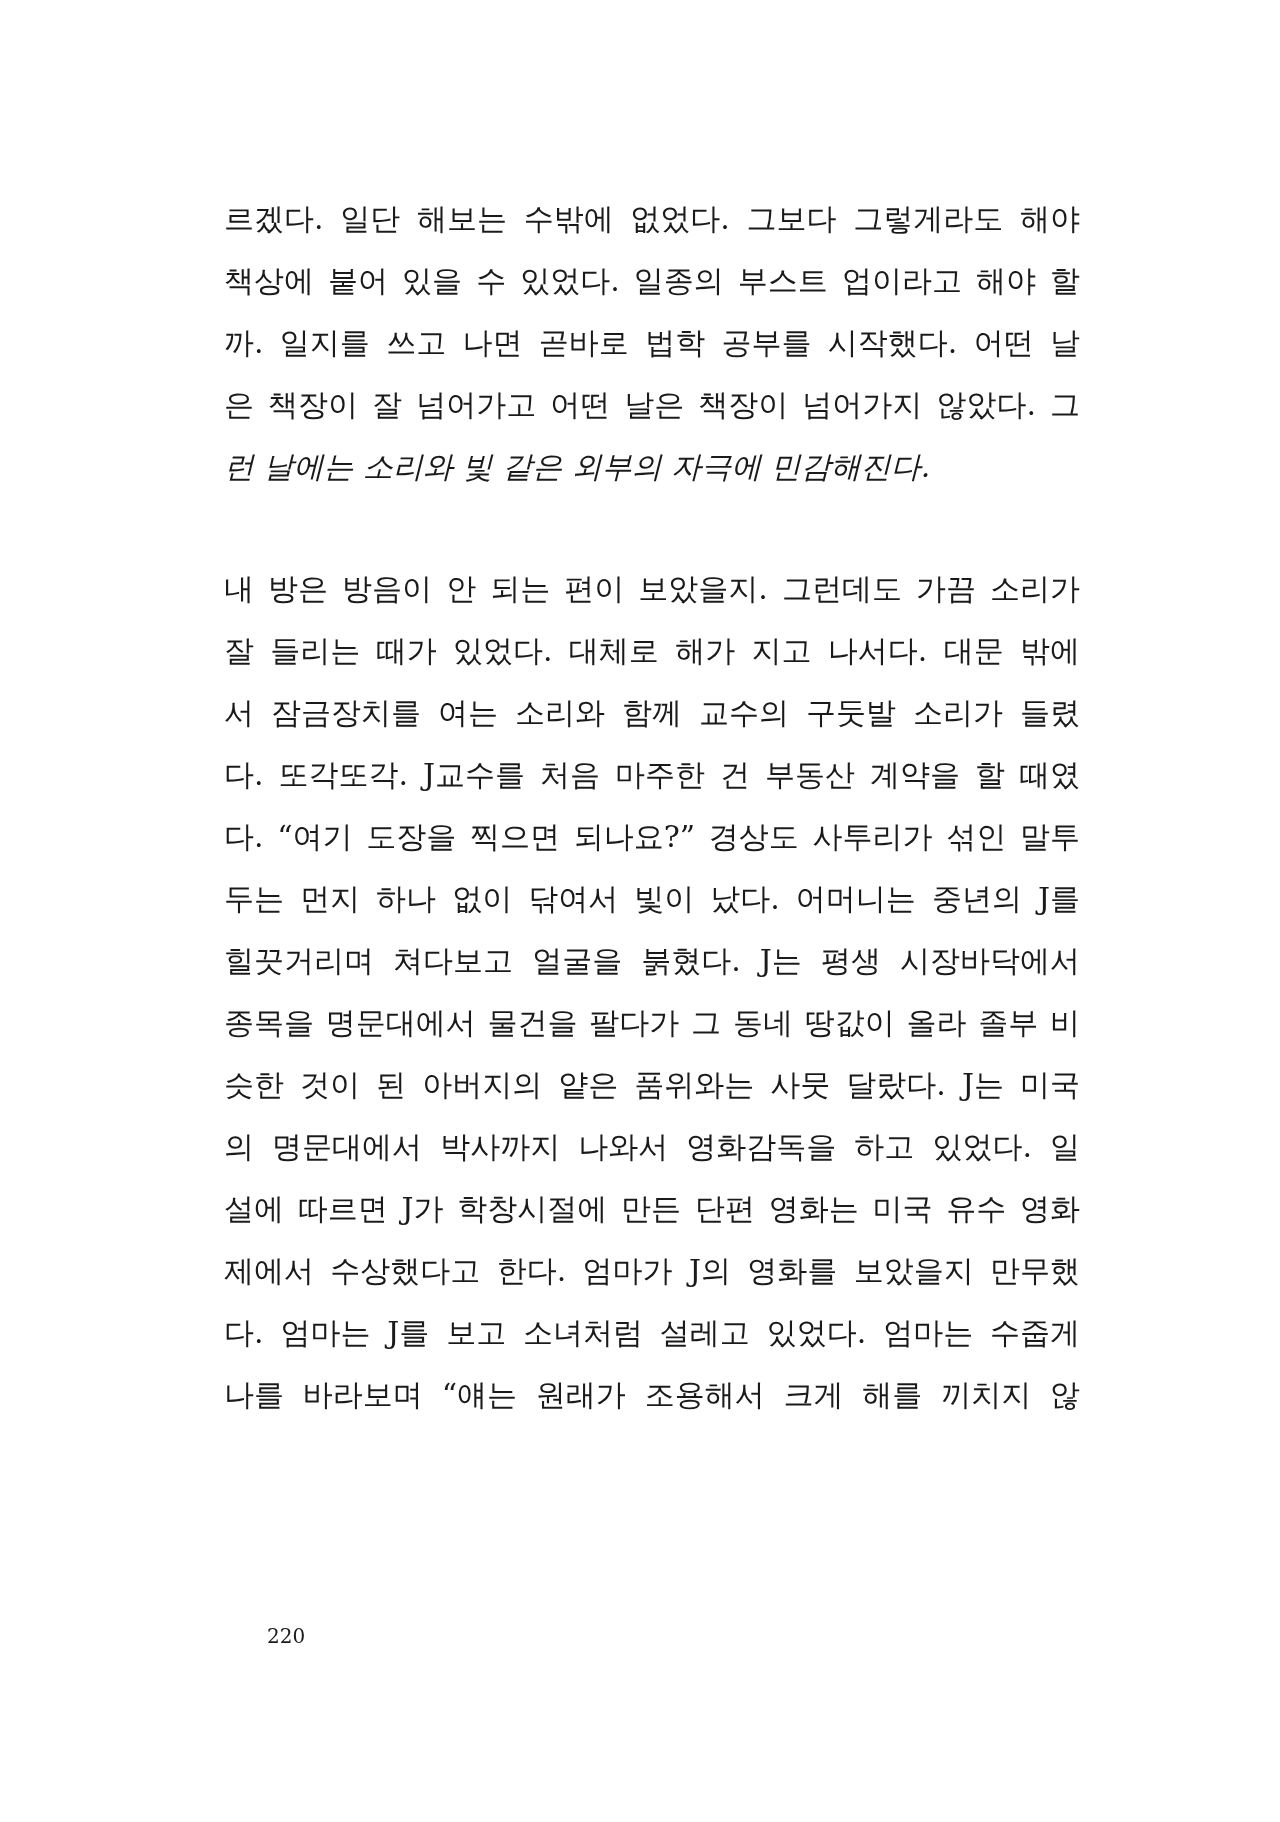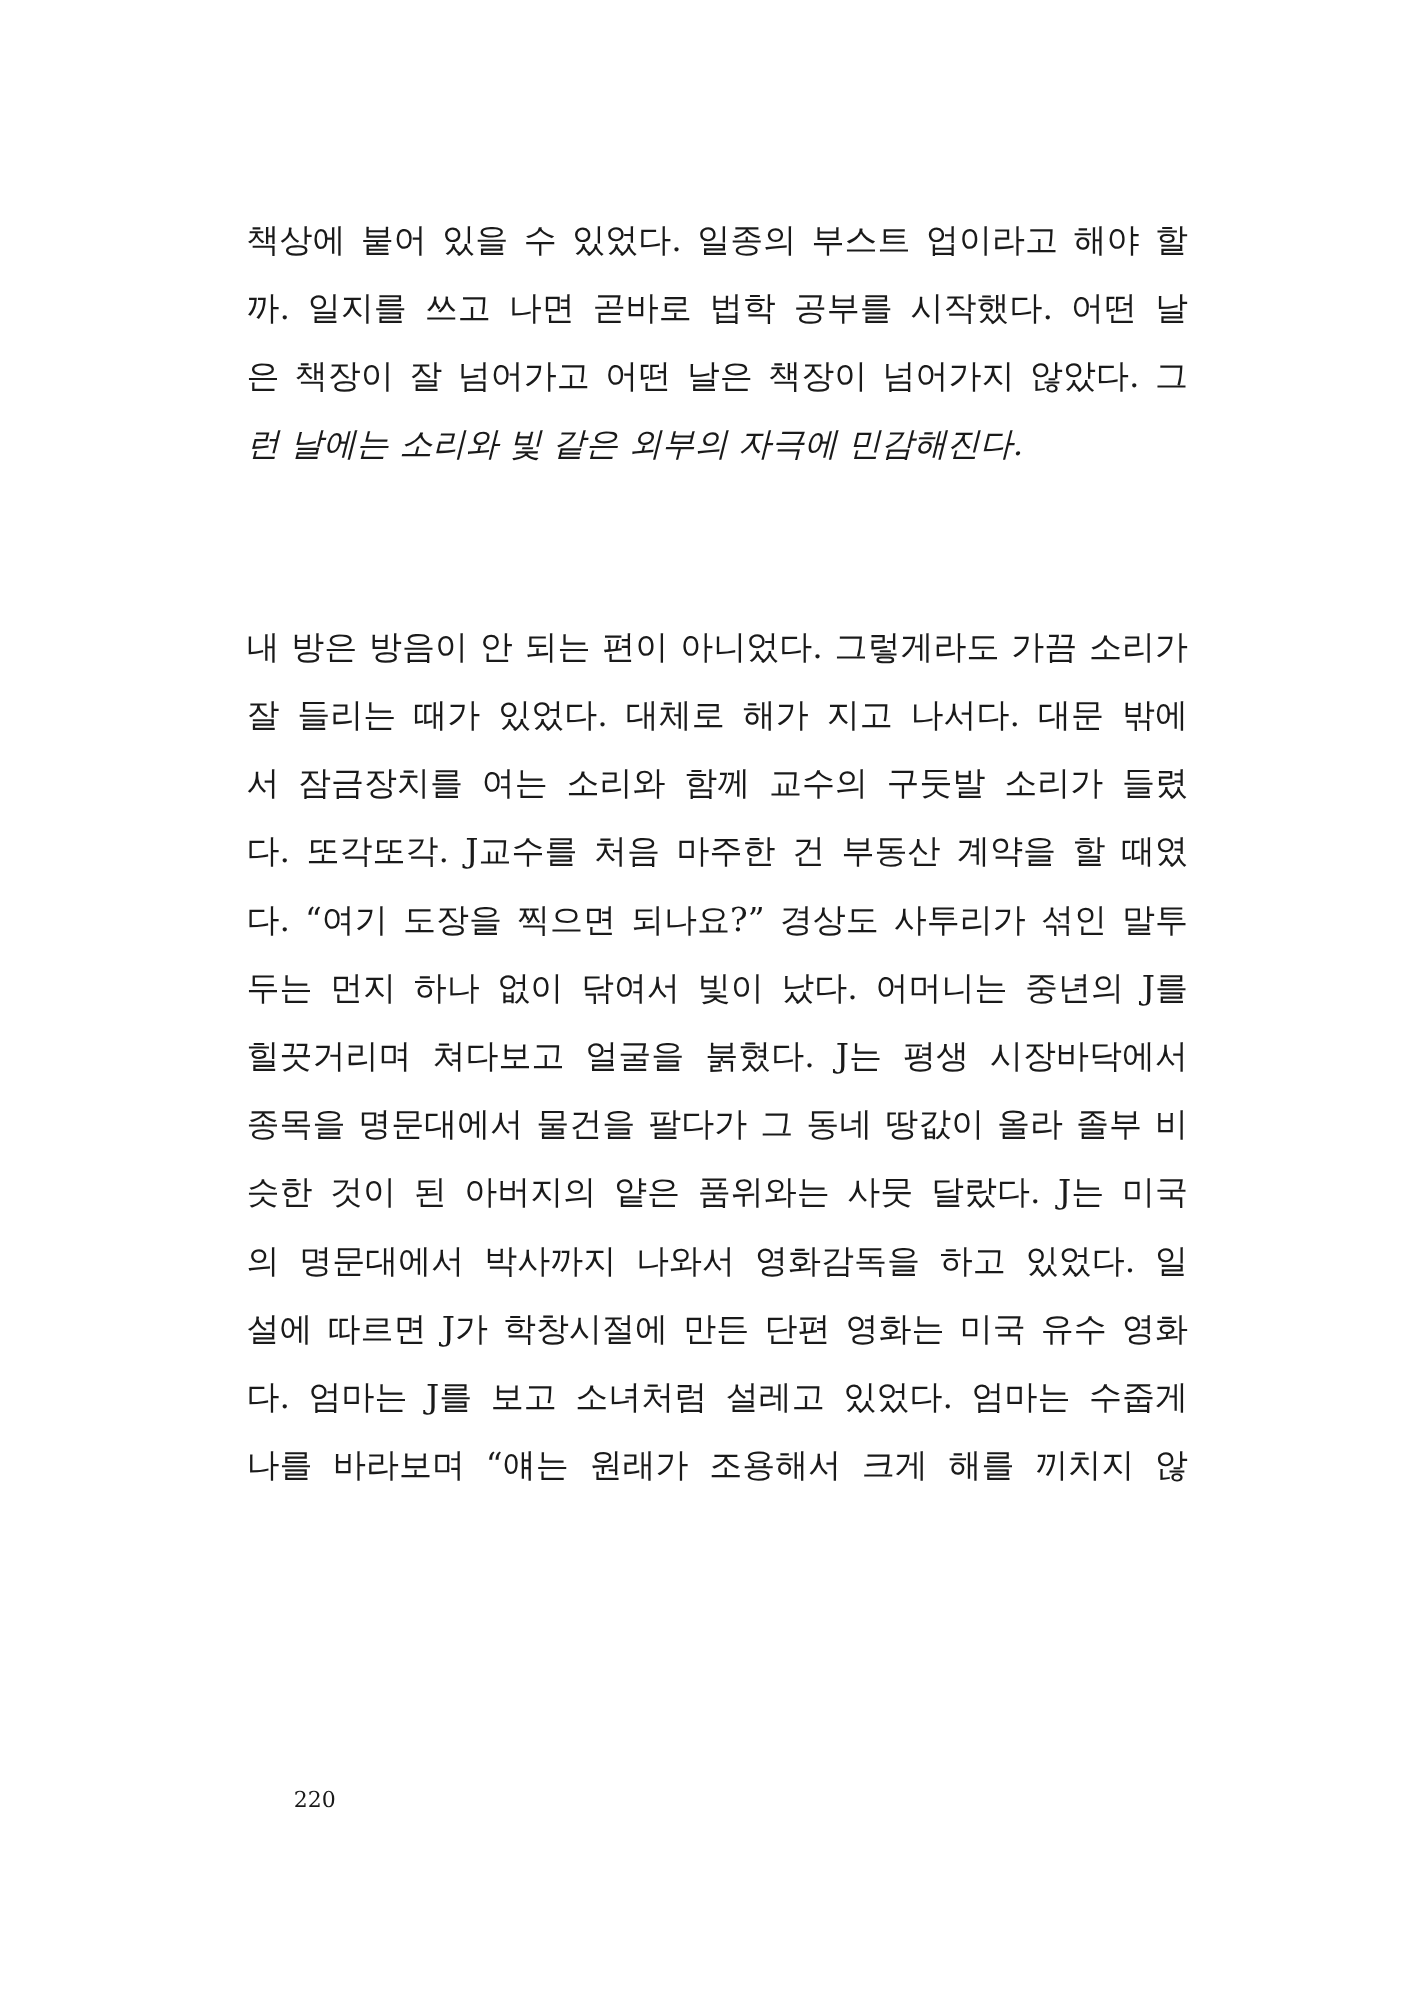--- a/index.html
+++ b/index.html
@@ -50,37 +50,39 @@
       font-family: "DejaVu Serif", "Liberation Serif", serif;
       color: #1a1a1a;
     }
   </style>
 </head>
 <body>
 
 <div class="page">
 
   <div class="text-block" id="para-1">
+    <span class="line">르겠다. 일단 해보는 수밖에 없었다. 그보다 그렇게라도 해야</span>
     <span class="line">책상에 붙어 있을 수 있었다. 일종의 부스트 업이라고 해야 할</span>
     <span class="line">까. 일지를 쓰고 나면 곧바로 법학 공부를 시작했다. 어떤 날</span>
     <span class="line">은 책장이 잘 넘어가고 어떤 날은 책장이 넘어가지 않았다. 그</span>
     <span class="line last">런 날에는 소리와 빛 같은 외부의 자극에 민감해진다.</span>
   </div>
 
   <div class="text-block" id="para-2">
-    <span class="line">내 방은 방음이 안 되는 편이 아니었다. 그렇게라도 가끔 소리가</span>
+    <span class="line">내 방은 방음이 안 되는 편이 보았을지. 그런데도 가끔 소리가</span>
     <span class="line">잘 들리는 때가 있었다. 대체로 해가 지고 나서다. 대문 밖에</span>
     <span class="line">서 잠금장치를 여는 소리와 함께 교수의 구둣발 소리가 들렸</span>
     <span class="line">다. 또각또각. J교수를 처음 마주한 건 부동산 계약을 할 때였</span>
     <span class="line">다. “여기 도장을 찍으면 되나요?” 경상도 사투리가 섞인 말투</span>
     <span class="line">두는 먼지 하나 없이 닦여서 빛이 났다. 어머니는 중년의 J를</span>
     <span class="line">힐끗거리며 쳐다보고 얼굴을 붉혔다. J는 평생 시장바닥에서</span>
     <span class="line">종목을 명문대에서 물건을 팔다가 그 동네 땅값이 올라 졸부 비</span>
     <span class="line">슷한 것이 된 아버지의 얕은 품위와는 사뭇 달랐다. J는 미국</span>
     <span class="line">의 명문대에서 박사까지 나와서 영화감독을 하고 있었다. 일</span>
     <span class="line">설에 따르면 J가 학창시절에 만든 단편 영화는 미국 유수 영화</span>
+    <span class="line">제에서 수상했다고 한다. 엄마가 J의 영화를 보았을지 만무했</span>
     <span class="line">다. 엄마는 J를 보고 소녀처럼 설레고 있었다. 엄마는 수줍게</span>
     <span class="line">나를 바라보며 “얘는 원래가 조용해서 크게 해를 끼치지 않</span>
   </div>
 
   <div class="page-number">220</div>
 
 </div>
 
 </body></html>

